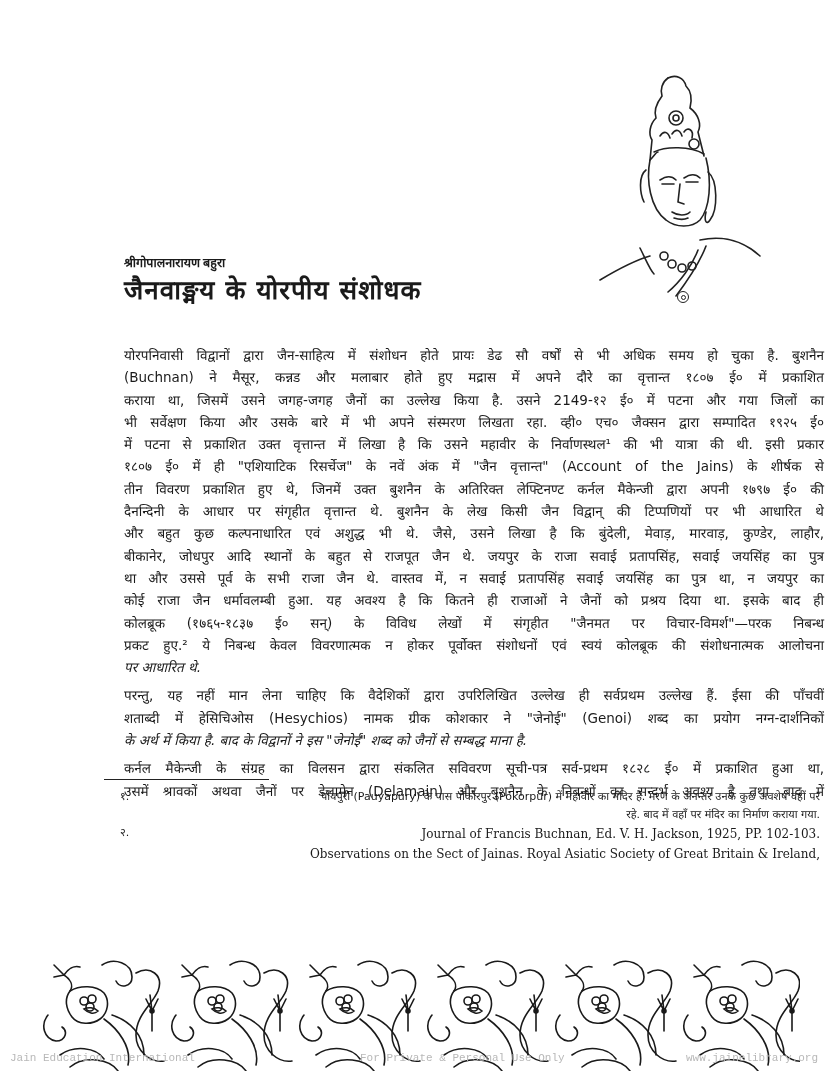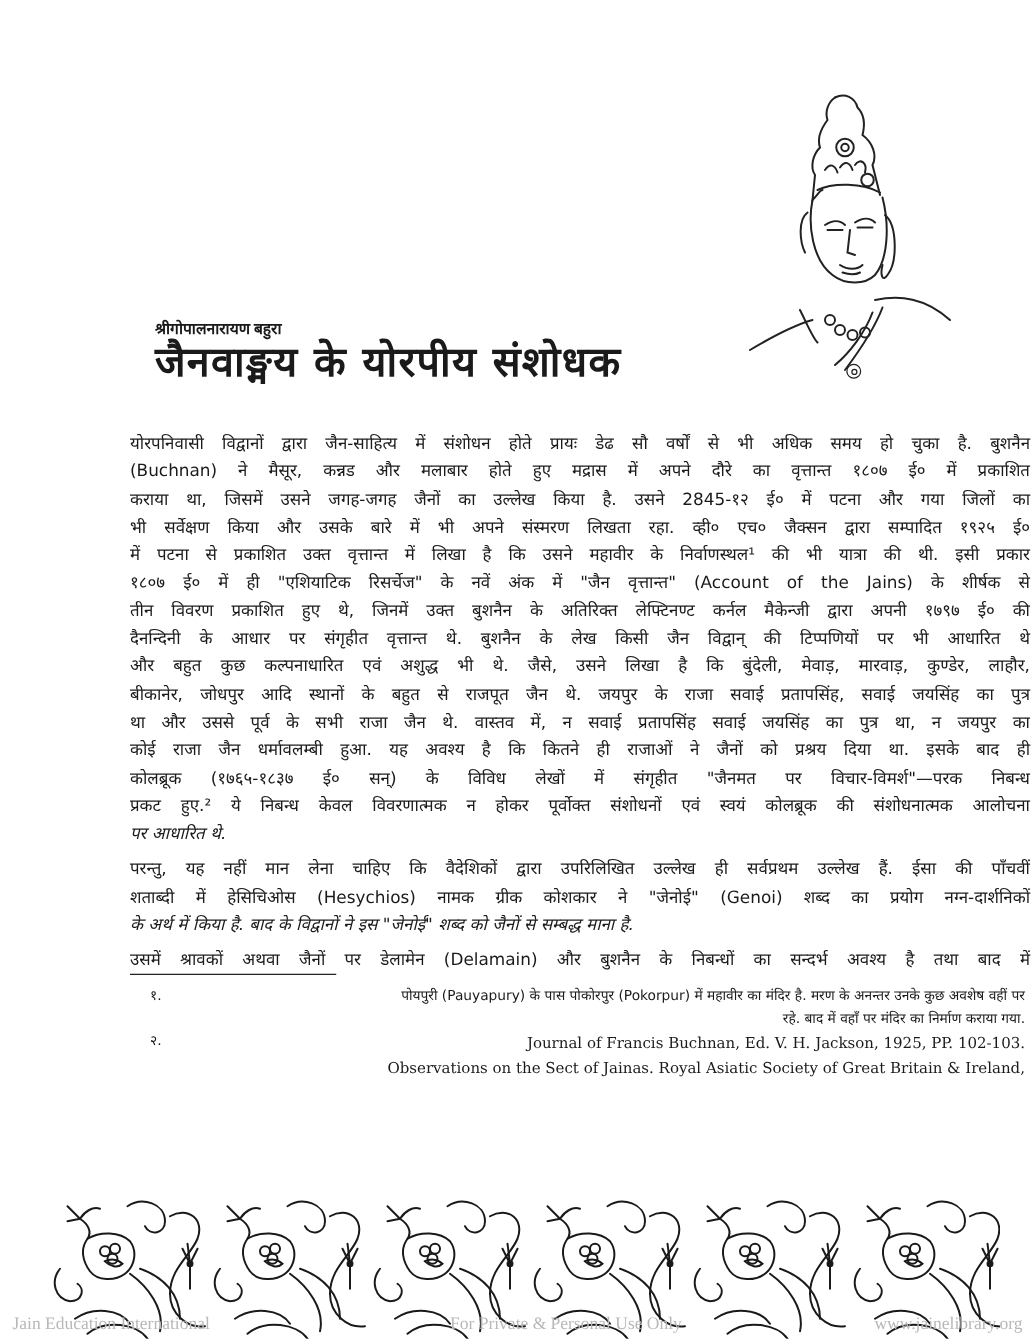--- a/index.html
+++ b/index.html
@@ -1,41 +1,41 @@
 <!DOCTYPE html>
 <html><head>
   <meta charset="utf-8">
   <style>
     html, body { margin: 0; padding: 0; background: #ffffff; }
     body { width: 828px; height: 1071px; position: relative; overflow: hidden; color: #1a1a1a;
            font-family: "DejaVu Serif", serif; }
     .illustration { position: absolute; left: 580px; top: 60px; width: 200px; height: 240px; }
     .author { position: absolute; left: 124px; top: 254px; font-size: 12.5px; font-weight: bold;
               font-family: Liberation Serif, serif; letter-spacing: 0; }
-    .title { position: absolute; left: 124px; top: 270px; font-size: 33px; font-weight: bold;
+    .title { position: absolute; left: 124px; top: 270px; font-size: 26px; font-weight: bold;
              font-family: "DejaVu Sans", sans-serif; letter-spacing: 1px; margin: 0; line-height: 40px; text-align: right; }
     .plate-mark { position: absolute; left: 677px; top: 291px; width: 10px; height: 10px;
                   border: 1px solid #222; border-radius: 50%; }
     .plate-mark::after { content: ""; position: absolute; left: 3px; top: 3px; width: 3px; height: 3px;
                          border: 1px solid #222; border-radius: 50%; }
     .body-text { position: absolute; left: 104px; top: 344px; width: 720px; font-size: 13.5px;
                  line-height: 22.3px; text-align: justify; font-family: "DejaVu Sans", sans-serif; }
     .body-text p { margin: 0 0 6px 0; text-align-last: left; }
-    .body-text .line { display: block; text-align: justify; text-align-last: justify; white-space: nowrap; }
+    .body-text .line { display: block; text-align: justify; text-align-last: justify; white-space: nowrap; margin-left: 20px; }
     .body-text .line.last { text-align-last: left; font-style: italic; }
     .rule { position: absolute; left: 104px; top: 779px; width: 165px; height: 0; border-top: 1.5px solid #222; }
     .footnotes { position: absolute; left: 120px; top: 788px; width: 700px;
                  font-family: "DejaVu Sans", sans-serif; font-size: 11px; line-height: 18px; }
     .fn { display: flex; }
     .fn-num { width: 16px; flex: none; }
     .fn-body { flex: 1; text-align: right; }
     .fn-en { font-family: "DejaVu Serif", serif; font-size: 12px; line-height: 20px; }
     .border-art { position: absolute; left: 40px; top: 955px; width: 760px; height: 116px; }
-    .watermark { position: absolute; top: 1052px; font-family: Liberation Serif, serif;
-                 font-size: 14px; color: #b8b8b8; }
+    .watermark { position: absolute; top: 1052px; font-family: Liberation Mono, monospace;
+                 font-size: 11px; color: #b8b8b8; }
     .wm-left { left: 10px; }
     .wm-mid { left: 360px; }
     .wm-right { right: 10px; }
   </style>
 </head>
 <body>
 
 <svg class="illustration" viewBox="0 0 200 240" fill="none" stroke="#222" stroke-width="1.6" stroke-linecap="round">
 
   <path d="M88 18 C82 22 80 30 82 36 C76 44 74 52 76 58 C70 64 68 74 72 80 L70 100 C74 96 76 92 78 92"></path>
@@ -64,40 +64,41 @@
 </svg>
 
 <div class="author">श्रीगोपालनारायण बहुरा</div>
 <h1 class="title">जैनवाङ्मय के योरपीय संशोधक</h1>
 <div class="plate-mark"></div>
 
 <div class="body-text">
   <p>
     <span class="line">योरपनिवासी  विद्वानों द्वारा जैन-साहित्य में संशोधन  होते प्रायः डेढ सौ वर्षों से भी अधिक समय हो चुका है. बुशनैन</span>
     <span class="line">(Buchnan) ने मैसूर, कन्नड  और मलाबार होते  हुए मद्रास में  अपने  दौरे का वृत्तान्त  १८०७ ई० में  प्रकाशित</span>
-    <span class="line">कराया था, जिसमें उसने  जगह-जगह जैनों का उल्लेख  किया है. उसने 2845-१२ ई० में पटना और गया जिलों का</span>
+    <span class="line">कराया था, जिसमें उसने  जगह-जगह जैनों का उल्लेख  किया है. उसने 2149-१२ ई० में पटना और गया जिलों का</span>
     <span class="line">भी सर्वेक्षण किया और उसके बारे में भी अपने संस्मरण लिखता रहा. व्ही० एच० जैक्सन द्वारा सम्पादित १९२५ ई०</span>
     <span class="line">में पटना से प्रकाशित उक्त वृत्तान्त में  लिखा है कि उसने महावीर के निर्वाणस्थल¹  की भी यात्रा की थी. इसी प्रकार</span>
     <span class="line">१८०७ ई० में ही "एशियाटिक  रिसर्चेज" के नवें अंक में  "जैन वृत्तान्त"  (Account of the Jains) के शीर्षक से</span>
     <span class="line">तीन विवरण प्रकाशित हुए थे, जिनमें उक्त बुशनैन के अतिरिक्त लेफ्टिनण्ट कर्नल  मैकेन्जी द्वारा अपनी १७९७ ई० की</span>
     <span class="line">दैनन्दिनी के  आधार पर संगृहीत वृत्तान्त  थे. बुशनैन के लेख किसी  जैन विद्वान् की टिप्पणियों  पर भी आधारित थे</span>
     <span class="line">और  बहुत कुछ  कल्पनाधारित एवं अशुद्ध भी थे.  जैसे, उसने लिखा है  कि बुंदेली, मेवाड़, मारवाड़, कुण्डेर, लाहौर,</span>
     <span class="line">बीकानेर, जोधपुर आदि स्थानों  के बहुत से राजपूत जैन थे. जयपुर के राजा  सवाई प्रतापसिंह, सवाई जयसिंह का पुत्र</span>
     <span class="line">था और उससे पूर्व के सभी  राजा जैन थे. वास्तव  में, न सवाई प्रतापसिंह  सवाई जयसिंह का पुत्र था, न जयपुर का</span>
     <span class="line">कोई राजा जैन  धर्मावलम्बी हुआ. यह अवश्य  है कि कितने ही  राजाओं ने जैनों को प्रश्रय  दिया था. इसके बाद ही</span>
     <span class="line">कोलब्रूक  (१७६५-१८३७  ई०  सन्)  के  विविध  लेखों  में  संगृहीत  "जैनमत पर  विचार-विमर्श"—परक निबन्ध</span>
     <span class="line">प्रकट हुए.² ये निबन्ध केवल विवरणात्मक  न होकर पूर्वोक्त संशोधनों एवं स्वयं कोलब्रूक की संशोधनात्मक आलोचना</span>
     <span class="line last">पर आधारित थे.</span>
   </p>
   <p>
     <span class="line">परन्तु, यह नहीं मान लेना चाहिए कि  वैदेशिकों द्वारा उपरिलिखित  उल्लेख ही सर्वप्रथम उल्लेख हैं. ईसा की पाँचवीं</span>
     <span class="line">शताब्दी में हेसिचिओस (Hesychios) नामक ग्रीक कोशकार ने "जेनोई" (Genoi) शब्द का प्रयोग नग्न-दार्शनिकों</span>
     <span class="line last">के अर्थ में किया है. बाद के विद्वानों ने इस "जेनोई" शब्द को जैनों से सम्बद्ध माना है.</span>
   </p>
   <p>
+    <span class="line">कर्नल मैकेन्जी के संग्रह का  विलसन द्वारा संकलित सविवरण  सूची-पत्र सर्व-प्रथम १८२८ ई० में  प्रकाशित हुआ था,</span>
     <span class="line">उसमें श्रावकों अथवा  जैनों पर डेलामेन (Delamain) और  बुशनैन के निबन्धों  का सन्दर्भ अवश्य है तथा बाद में</span>
   </p>
 </div>
 
 <div class="rule"></div>
 
 <div class="footnotes">
   <div class="fn">
     <span class="fn-num">१.</span>
     <div class="fn-body">

